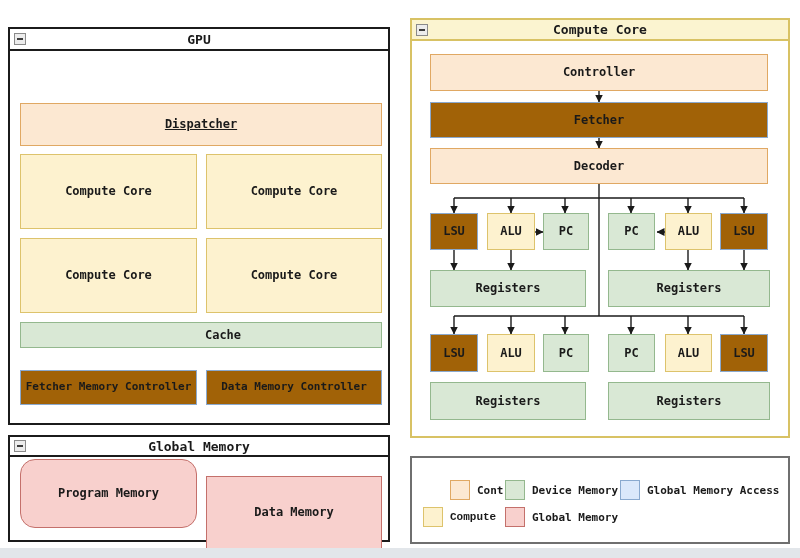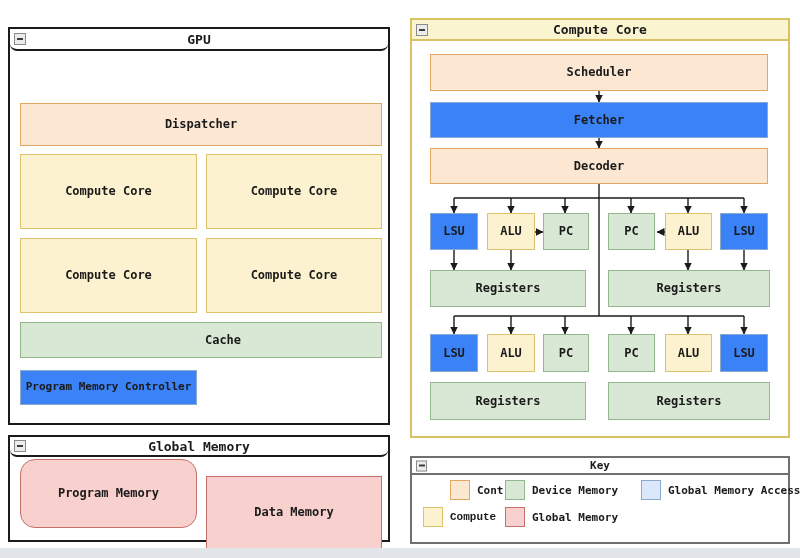--- a/index.html
+++ b/index.html
@@ -10,65 +10,66 @@
     color:#1a1a1a;
   }
   .window { position:absolute; background:#ffffff; }
   .win-dark { border:2px solid #1b1b1b; }
   .win-gold { border:2px solid #d8c264; }
   .win-gray { border:2px solid #6f6f6f; }
   .titlebar {
     position:relative; display:flex; align-items:center; justify-content:center;
     font-weight:bold; font-size:13px;
   }
-  .tb-dark { height:22px; border-bottom:2px solid #1b1b1b; background:#ffffff;border-radius:7px; }
+  .tb-dark { height:22px; border-bottom:2px solid #1b1b1b; background:#ffffff; }
   .tb-gold { height:21px; border-bottom:2px solid #d8c264; background:#fbf4d0; }
   .tb-gray { height:17px; border-bottom:2px solid #6f6f6f; background:#ffffff; font-size:11px; }
   .minbtn {
     position:absolute; left:4px; top:50%; transform:translateY(-50%);
     width:12px; height:12px; background:#ececec; border:1px solid #8a8a8a;
     display:flex; align-items:center; justify-content:center; cursor:pointer;
   }
   .minbtn .dash { width:6px; height:2px; background:#3c3c3c; }
   .block {
     position:absolute; display:flex; align-items:center; justify-content:center;
     text-align:center; font-size:12px; font-weight:bold; line-height:1.35;
     border:1.5px solid; white-space:pre-line;
   }
   .small { font-size:11px; }
   .orange { background:#fce8d2; border-color:#e0a863; }
   .yellow { background:#fdf2cf; border-color:#ddc36c; }
   .green  { background:#d9e8d5; border-color:#94b88e; }
-  .blue   { background:#3b82f6; border-color:#8aa9cf; }
+  .blue   { background:#a16207; border-color:#8aa9cf; }
   .pink   { background:#f8d0cd; border-color:#c4706b; }
   .connectors { position:absolute; left:0; top:0; pointer-events:none; }
   .legend-entry { position:absolute; display:flex; align-items:center; gap:7px; }
   .swatch { width:20px; height:20px; border:1.5px solid; flex:0 0 auto; }
   .legend-label { font-size:11px; font-weight:bold; white-space:nowrap; }
   .bottom-strip { position:absolute; left:0; top:548px; width:800px; height:10px; background:#e2e6ea; }
 </style>
 </head>
 <body>
 
 <div id="canvas">
 
   <div class="window win-dark" style="left:8px; top:27px; width:382px; height:398px;">
     <div class="titlebar tb-dark">
       <span class="minbtn">
           <span class="dash"></span>
         </span>
       <span>GPU</span>
     </div>
-    <div class="block orange" style="left:10px; top:74px; width:362px; height:43px;">Dispatcher</div>
+    <div class="block orange" style="left:10px; top:74px; width:362px; height:43px;text-decoration:underline;">Dispatcher</div>
     <div class="block yellow" style="left:10px; top:125px; width:177px; height:75px;">Compute Core</div>
     <div class="block yellow" style="left:196px; top:125px; width:176px; height:75px;">Compute Core</div>
     <div class="block yellow" style="left:10px; top:209px; width:177px; height:75px;">Compute Core</div>
     <div class="block yellow" style="left:196px; top:209px; width:176px; height:75px;">Compute Core</div>
-    <div class="block green" style="left:10px; top:293px; width:362px; height:36px;padding-left:44px;">Cache</div>
-    <div class="block blue small" style="left:10px; top:341px; width:177px; height:35px;">Program Memory Controller</div>
+    <div class="block green" style="left:10px; top:293px; width:362px; height:26px;padding-left:44px;">Cache</div>
+    <div class="block blue small" style="left:10px; top:341px; width:177px; height:35px;">Fetcher Memory Controller</div>
+    <div class="block blue small" style="left:196px; top:341px; width:176px; height:35px;">Data Memory Controller</div>
   </div>
 
   <div class="window win-dark" style="left:8px; top:435px; width:382px; height:107px;">
     <div class="titlebar tb-dark" style="height:20px;">
       <span class="minbtn">
           <span class="dash"></span>
         </span>
       <span>Global Memory</span>
     </div>
     <div class="block pink" style="left:10px; top:22px; width:177px; height:69px;border-radius:15px;">Program Memory</div>
@@ -115,21 +116,21 @@
         <line x1="42" y1="296" x2="332" y2="296"></line>
         <line x1="42" y1="296" x2="42" y2="314" marker-end="url(#ah)"></line>
         <line x1="99" y1="296" x2="99" y2="314" marker-end="url(#ah)"></line>
         <line x1="153" y1="296" x2="153" y2="314" marker-end="url(#ah)"></line>
         <line x1="219" y1="296" x2="219" y2="314" marker-end="url(#ah)"></line>
         <line x1="276" y1="296" x2="276" y2="314" marker-end="url(#ah)"></line>
         <line x1="332" y1="296" x2="332" y2="314" marker-end="url(#ah)"></line>
       </g>
     </svg>
 
-    <div class="block orange" style="left:18px; top:34px; width:338px; height:37px;">Scheduler</div>
+    <div class="block orange" style="left:18px; top:34px; width:338px; height:37px;">Controller</div>
     <div class="block blue" style="left:18px; top:82px; width:338px; height:36px;">Fetcher</div>
     <div class="block orange" style="left:18px; top:128px; width:338px; height:36px;">Decoder</div>
 
     <div class="block blue" style="left:18px;  top:193px; width:48px; height:37px;">LSU</div>
     <div class="block yellow" style="left:75px;  top:193px; width:48px; height:37px;">ALU</div>
     <div class="block green" style="left:131px; top:193px; width:46px; height:37px;">PC</div>
     <div class="block green" style="left:196px; top:193px; width:47px; height:37px;">PC</div>
     <div class="block yellow" style="left:253px; top:193px; width:47px; height:37px;">ALU</div>
     <div class="block blue" style="left:308px; top:193px; width:48px; height:37px;">LSU</div>
 
@@ -141,35 +142,29 @@
     <div class="block green" style="left:131px; top:314px; width:46px; height:38px;">PC</div>
     <div class="block green" style="left:196px; top:314px; width:47px; height:38px;">PC</div>
     <div class="block yellow" style="left:253px; top:314px; width:47px; height:38px;">ALU</div>
     <div class="block blue" style="left:308px; top:314px; width:48px; height:38px;">LSU</div>
 
     <div class="block green" style="left:18px;  top:362px; width:156px; height:38px;">Registers</div>
     <div class="block green" style="left:196px; top:362px; width:162px; height:38px;">Registers</div>
   </div>
 
   <div class="window win-gray" style="left:410px; top:456px; width:380px; height:88px;">
-    <div class="titlebar tb-gray">
-      <span class="minbtn" style="width:11px;height:11px;">
-          <span class="dash"></span>
-        </span>
-      <span>Key</span>
-    </div>
     <div class="legend-entry" style="left:11px; top:22px;padding-left:27px;">
       <span class="swatch" style="background: rgb(252, 232, 210); border-color: rgb(224, 168, 99);"></span>
       <span class="legend-label">Control</span>
     </div>
     <div class="legend-entry" style="left:93px; top:22px;">
       <span class="swatch" style="background: rgb(217, 232, 213); border-color: rgb(148, 184, 142);"></span>
       <span class="legend-label">Device Memory</span>
     </div>
-    <div class="legend-entry" style="left:229px; top:22px;">
+    <div class="legend-entry" style="left:208px; top:22px;">
       <span class="swatch" style="background: rgb(219, 232, 251); border-color: rgb(138, 169, 207);"></span>
       <span class="legend-label">Global Memory Access</span>
     </div>
     <div class="legend-entry" style="left:11px; top:49px;font-family:Liberation Mono, monospace;">
       <span class="swatch" style="background: rgb(253, 242, 207); border-color: rgb(221, 195, 108);"></span>
       <span class="legend-label">Compute</span>
     </div>
     <div class="legend-entry" style="left:93px; top:49px;">
       <span class="swatch" style="background: rgb(248, 208, 205); border-color: rgb(196, 112, 107);"></span>
       <span class="legend-label">Global Memory</span>

